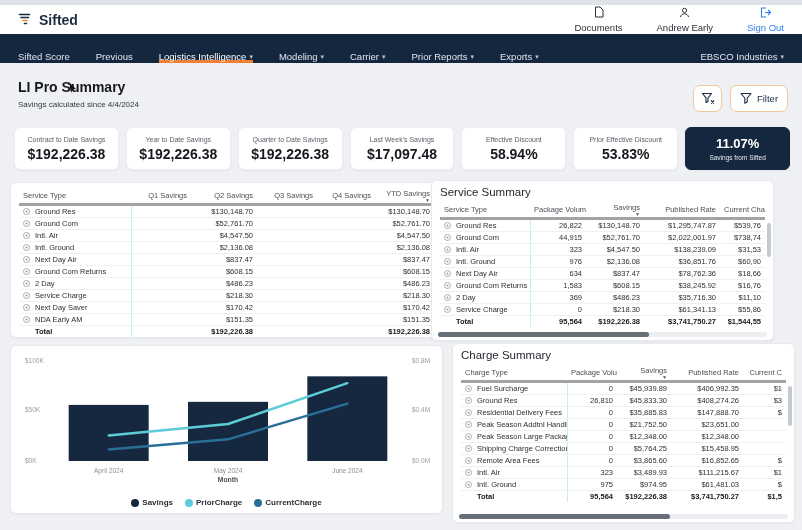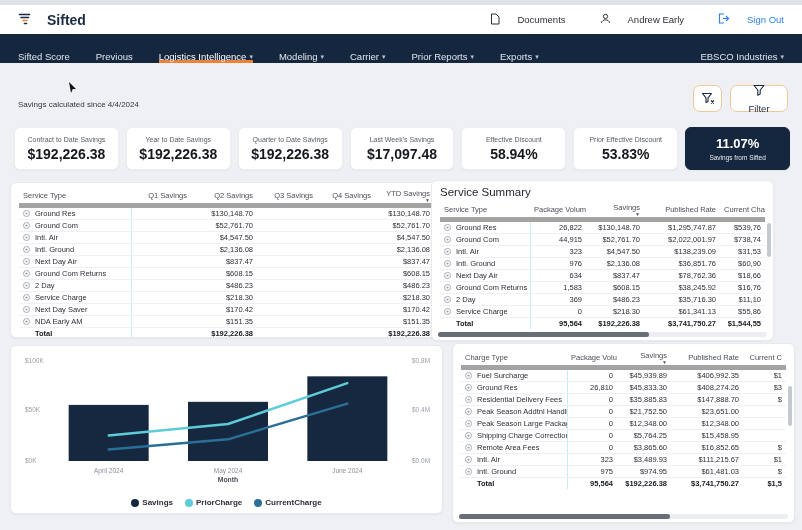--- a/index.html
+++ b/index.html
@@ -4,59 +4,59 @@
 <style>
   * { margin:0; padding:0; box-sizing:border-box; }
   html,body { width:802px; height:530px; }
   body { font-family:"Liberation Sans",sans-serif; background:#eef0f3; position:relative; overflow:hidden; }
   .screen { position:absolute; inset:0; }
 
   
   .top-strip { position:absolute; top:0; left:0; right:0; height:5px; background:#dfe2e7; }
   .corner-mark { position:absolute; top:5px; left:0; width:9px; height:10px; background:#1b2a41; }
   .topbar { position:absolute; top:5px; left:0; right:0; height:29px; background:#ffffff; display:flex; align-items:center; padding:0 18px; }
-  .logo { display:flex; align-items:center; gap:16px; font-weight:bold; font-size:14px; color:#1b2a41; }
+  .logo { display:flex; align-items:center; gap:8px; font-weight:bold; font-size:14px; color:#1b2a41; }
   .topbar-right { margin-left:auto; display:flex; align-items:center; gap:34px; }
-  .top-link { display:flex; align-items:center; gap:17px; font-size:9.5px; color:#2b2f36; cursor:pointer; }
+  .top-link { display:flex; align-items:center; gap:2px; font-size:9.5px; color:#2b2f36; cursor:pointer;flex-direction:column; }
   .top-link.blue { color:#2f80ed; }
 
   
   .navbar { position:absolute; top:34px; left:0; right:0; height:29px; background:#15273f; display:flex; align-items:stretch; padding:0 18px; }
   .nav-item { display:flex; align-items:center; gap:3px; color:#dfe6ee; font-size:9.5px; margin-right:26px; border-bottom:3px solid transparent; padding-top:19px; cursor:pointer; white-space:nowrap; }
   .nav-item.active { color:#ffffff; border-bottom-color:#ef8137; }
   .nav-item .chev { font-size:7px; color:#b9c3cf; }
   .nav-account { margin-left:auto; margin-right:0; }
 
   
   .page-title { position:absolute; top:79px; left:18px; font-size:14px; font-weight:bold; color:#17191c; }
   .page-subtitle { position:absolute; top:100px; left:18px; font-size:8px; color:#33373d; }
   .filter-group { position:absolute; top:85px; right:14px; display:flex; gap:8px; }
   .btn { height:27px; border:1px solid #f2c79d; border-radius:7px; background:#fff; display:flex; align-items:center; justify-content:center; gap:5px; cursor:pointer; }
   .btn.icon-only { width:29px; }
-  .btn.filter { width:58px; font-size:9.5px; color:#1b2a41;flex-direction:column; }
+  .btn.filter { width:58px; font-size:9.5px; color:#1b2a41; }
 
   
   .cards { position:absolute; top:127px; left:14px; right:12px; display:flex; gap:7px; }
   .card { flex:1; background:#fff; border:1px solid #eceef1; border-radius:6px; height:43px; display:flex; flex-direction:column; align-items:center; justify-content:center; gap:3px; box-shadow:0 1px 2px rgba(20,35,60,.05); }
   .card .c-label { font-size:7px; color:#5a6068; white-space:nowrap; }
   .card .c-value { font-size:14px; font-weight:bold; color:#15191e; white-space:nowrap; }
   .card.dark { background:#15273f; border-color:#15273f; }
   .card.dark .c-value { color:#fff; font-size:13px; }
   .card.dark .c-label { color:#e7ebf0; font-size:6.5px; }
 
   
   .panel { position:absolute; background:#fff; border:1px solid #e7e9ed; border-radius:6px; box-shadow:0 1px 2px rgba(20,35,60,.05); overflow:hidden; }
   #panel-quarterly { left:10px; top:182px; width:433px; height:156px; padding:4px 8px 2px 8px; }
   #panel-service   { left:431px; top:180px; width:343px; height:161px; padding:5px 8px 2px 8px; }
   #panel-chart     { left:10px; top:345px; width:433px; height:169px; padding:5px 8px; }
   #panel-charge    { left:452px; top:343px; width:343px; height:180px; padding:5px 8px 2px 8px; }
   .panel-title { font-size:11.5px; color:#23272e; margin-bottom:3px; }
 
   table { width:100%; border-collapse:collapse; table-layout:fixed; }
-  th { font-size:7.5px; font-weight:normal; color:#4a4f57; text-align:right; padding:2px 4px 1px 4px; border-bottom:5px solid #a3a3a3; white-space:nowrap; overflow:hidden; cursor:pointer; }
+  th { font-size:7.5px; font-weight:normal; color:#4a4f57; text-align:right; padding:2px 4px 1px 4px; border-bottom:3px solid #a3a3a3; white-space:nowrap; overflow:hidden; cursor:pointer; }
   th.first { text-align:left; }
   td { font-size:7.5px; color:#2b2f36; text-align:right; padding:1px 4px; border-bottom:1px solid #eef0f3; white-space:nowrap; overflow:hidden; }
   td.first { text-align:left; }
   tbody td.sep { border-left:1px solid #c7ecf2; }
   tr.total-row td { font-weight:bold; border-top:1px solid #d4d8dd; border-bottom:none; color:#15191e; }
   .sort { display:block; font-size:5px; line-height:4px; color:#555; }
   .expand-icon { display:inline-block; width:7px; height:7px; border:1px solid #a7adb5; border-radius:50%; margin-right:5px; vertical-align:-1px; position:relative; }
   .expand-icon::before { content:"+"; position:absolute; left:0; top:-1px; width:5px; font-size:6px; color:#868d96; line-height:7px; text-align:center; }
 
   
@@ -149,20 +149,21 @@
       <div class="nav-item">
         <span>Exports</span>
         <span class="chev">▾</span>
       </div>
       <div class="nav-item nav-account">
         <span>EBSCO Industries</span>
         <span class="chev">▾</span>
       </div>
     </div>
 
+  <div class="page-title">LI Pro Summary</div>
   <div class="page-subtitle">Savings calculated since 4/4/2024</div>
   <span class="cursor-arrow">
     <svg width="9" height="12" viewBox="0 0 9 12">
         <path d="M1 0l7 7H4.7L3 11z" fill="#111"></path>
       </svg>
   </span>
 
   <div class="filter-group">
     <div class="btn icon-only">
       <svg width="14" height="13" viewBox="0 0 14 13">
@@ -444,20 +445,21 @@
           <span>PriorCharge</span>
         </span>
         <span class="legend-item">
           <span class="legend-dot" style="background: rgb(42, 111, 151);"></span>
           <span>CurrentCharge</span>
         </span>
       </div>
   </div>
 
   <div class="panel" id="panel-charge">
+    <div class="panel-title">Charge Summary</div>
     <table id="table-charge">
         <colgroup>
           <col style="width: 106px;">
           <col style="width: 50px;">
           <col style="width: 54px;">
           <col style="width: 72px;">
           <col>
         </colgroup>
         <thead>
           <tr>

